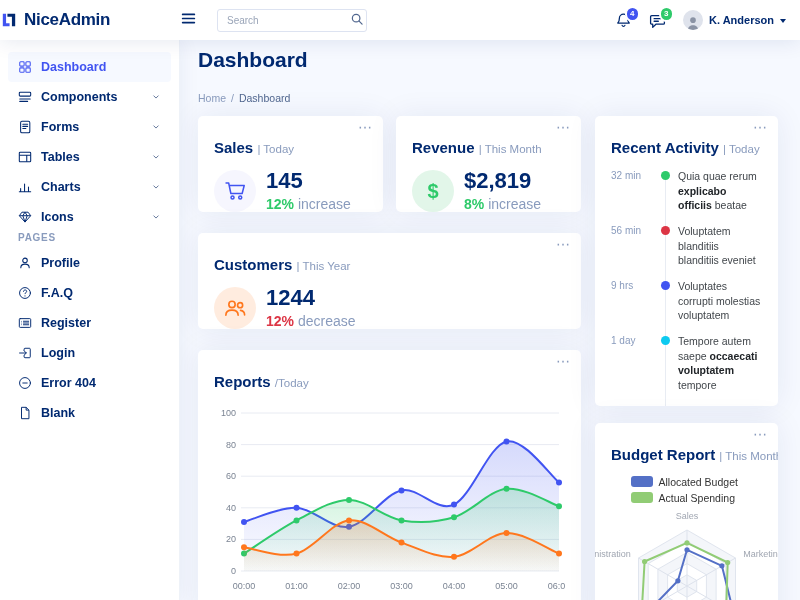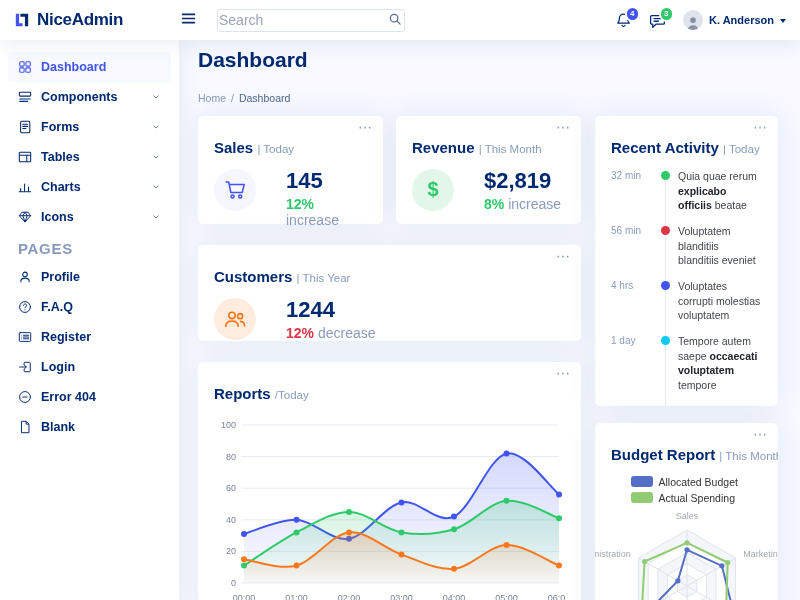--- a/index.html
+++ b/index.html
@@ -2,67 +2,67 @@
 <html><head>
 <meta charset="utf-8">
 <style>
   html,body{margin:0;padding:0;width:800px;height:600px;overflow:hidden;background:#f6f9ff;
     font-family:"Liberation Sans",sans-serif;-webkit-font-smoothing:antialiased;}
   *{box-sizing:border-box}
 
   
   header{position:fixed;top:0;left:0;right:0;height:40px;background:#fff;display:flex;align-items:center;
     box-shadow:0 2px 20px rgba(1,41,112,.1);z-index:100;padding-right:14px}
-  .logo{width:176px;display:flex;align-items:center;gap:6px;padding-left:13px;cursor:pointer}
+  .logo{width:176px;display:flex;align-items:center;gap:6px;cursor:pointer}
   .logo-text{font-size:17px;font-weight:800;color:#012970;letter-spacing:-.3px}
   .hamburger{background:none;border:none;color:#012970;padding:2px;margin-left:2px;cursor:pointer}
   .search{position:relative;margin-left:18px}
-  .search input{width:188px;height:23px;border:1px solid #dde3f1;border-radius:3px;font-size:14px;
-    padding:0 26px 0 1px;color:#012970;outline:none;font-family:inherit}
+  .search input{width:150px;height:23px;border:1px solid #dde3f1;border-radius:3px;font-size:10px;
+    padding:0 26px 0 9px;color:#012970;outline:none;font-family:inherit}
   .search input::placeholder{color:#9aa5b8}
   .search button{position:absolute;right:3px;top:3px;background:none;border:none;color:#51678f;padding:0;cursor:pointer}
   .header-right{margin-left:auto;display:flex;align-items:center;gap:17px}
   .icon-btn{position:relative;color:#012970;cursor:pointer;display:flex}
   .badge{position:absolute;top:-6px;right:-8px;font-size:8px;line-height:1;color:#fff;border-radius:8px;
     padding:2px 3.5px;border:2px solid #fff;font-weight:bold}
   .badge.blue{background:#4154f1}.badge.green{background:#2eca6a}
   .profile{display:flex;align-items:center;gap:6px;cursor:pointer}
   .avatar{width:20px;height:20px;border-radius:50%;background:#dfe3ec;overflow:hidden;display:flex;align-items:flex-end;justify-content:center}
   .user-name{font-size:11px;font-weight:bold;color:#012970}
   .caret{width:0;height:0;border-left:3.5px solid transparent;border-right:3.5px solid transparent;border-top:4px solid #012970;margin-top:1px}
 
   
   aside{position:fixed;top:40px;left:0;bottom:0;width:180px;background:#fff;z-index:50;
     box-shadow:0 0 20px rgba(1,41,112,.07);padding:12px 8px;border-right:1px solid #eef2f8}
   .nav-item{display:flex;align-items:center;gap:9px;height:30px;padding:0 10px;border-radius:4px;
     color:#012970;font-size:12.5px;font-weight:600;cursor:pointer;text-decoration:none}
   .nav-item svg.nav-icon{width:14px;height:14px;flex:none}
   .nav-item.active{color:#4154f1;background:#f6f9ff}
   .nav-item .chev{margin-left:auto;color:#51678f}
-  .pages-heading{font-size:15px;color:#899bbd;letter-spacing:.7px;margin:8px 10px 5px;font-weight:700}
+  .pages-heading{font-size:10px;color:#899bbd;letter-spacing:.7px;margin:0 10px 5px;font-weight:700}
 
   
   main{position:absolute;left:180px;top:40px;right:0;bottom:0;padding:8px 18px;overflow:hidden}
   h1{font-size:21px;color:#012970;margin:0;font-weight:bold}
   .breadcrumb{font-size:10.5px;color:#899bbd;margin-top:20px;display:flex;gap:5px}
   .breadcrumb .sep::after{content:"/"}
   .breadcrumb .current{color:#51678f}
   .grid{display:flex;gap:14px;margin-top:12px}
   .col-left{width:383px;flex:none}
   .col-right{width:183px;flex:none}
 
   .card{background:#fff;border-radius:5px;box-shadow:0 0 30px rgba(1,41,112,.08);padding:11px 16px;position:relative}
   .card-menu{position:absolute;top:2px;right:10px;color:#899bbd;font-size:14px;letter-spacing:1px;cursor:pointer;line-height:1.4}
   .card-menu::after{content:"\22EF"}
   .card-title{font-size:15px;font-weight:bold;color:#012970;white-space:nowrap}
   .card-title .period{font-size:11.5px;color:#899bbd;font-weight:400}
 
   .info-row{display:flex;gap:13px}
-  .info-card{height:108px;flex:1}
-  .info-body{display:flex;align-items:flex-start;gap:30px;}
+  .info-card{height:96px;flex:1}
+  .info-body{display:flex;align-items:flex-end;gap:10px;}
   .icon-circle{width:42px;height:42px;border-radius:50%;display:flex;align-items:center;justify-content:center;flex:none}
   .value{font-size:22px;font-weight:bold;color:#012970;line-height:1.1}
   .delta{font-size:14px;margin-top:3px}
   .delta .pct{font-weight:bold}
   .delta .lbl{color:#899bbd}
 
   .customers-card{height:96px;margin-top:21px}
   .reports-card{height:268px;margin-top:21px}
   .chart-legend{display:flex;justify-content:center;gap:15px;font-size:10.5px;color:#3d4349;margin-top:1px}
   .legend-item{display:flex;align-items:center;gap:4px;cursor:pointer}
@@ -459,21 +459,21 @@
               <span class="act-time">32 min</span>
               <span class="act-dot" style="background: rgb(46, 202, 106);"></span>
               <span class="act-text"><span>Quia quae rerum </span><b>explicabo officiis</b><span> beatae</span></span>
             </div>
             <div class="act-item">
               <span class="act-time">56 min</span>
               <span class="act-dot" style="background: rgb(220, 53, 69);"></span>
               <span class="act-text"><span>Voluptatem blanditiis blanditiis eveniet</span></span>
             </div>
             <div class="act-item">
-              <span class="act-time">4 hrs</span>
+              <span class="act-time">9 hrs</span>
               <span class="act-dot" style="background: rgb(65, 84, 241);"></span>
               <span class="act-text"><span>Voluptates corrupti molestias voluptatem</span></span>
             </div>
             <div class="act-item">
               <span class="act-time">1 day</span>
               <span class="act-dot" style="background: rgb(13, 202, 240);"></span>
               <span class="act-text"><span>Tempore autem saepe </span><b>occaecati voluptatem</b><span> tempore</span></span>
             </div>
             <div class="act-item">
               <span class="act-time">2 days</span>

